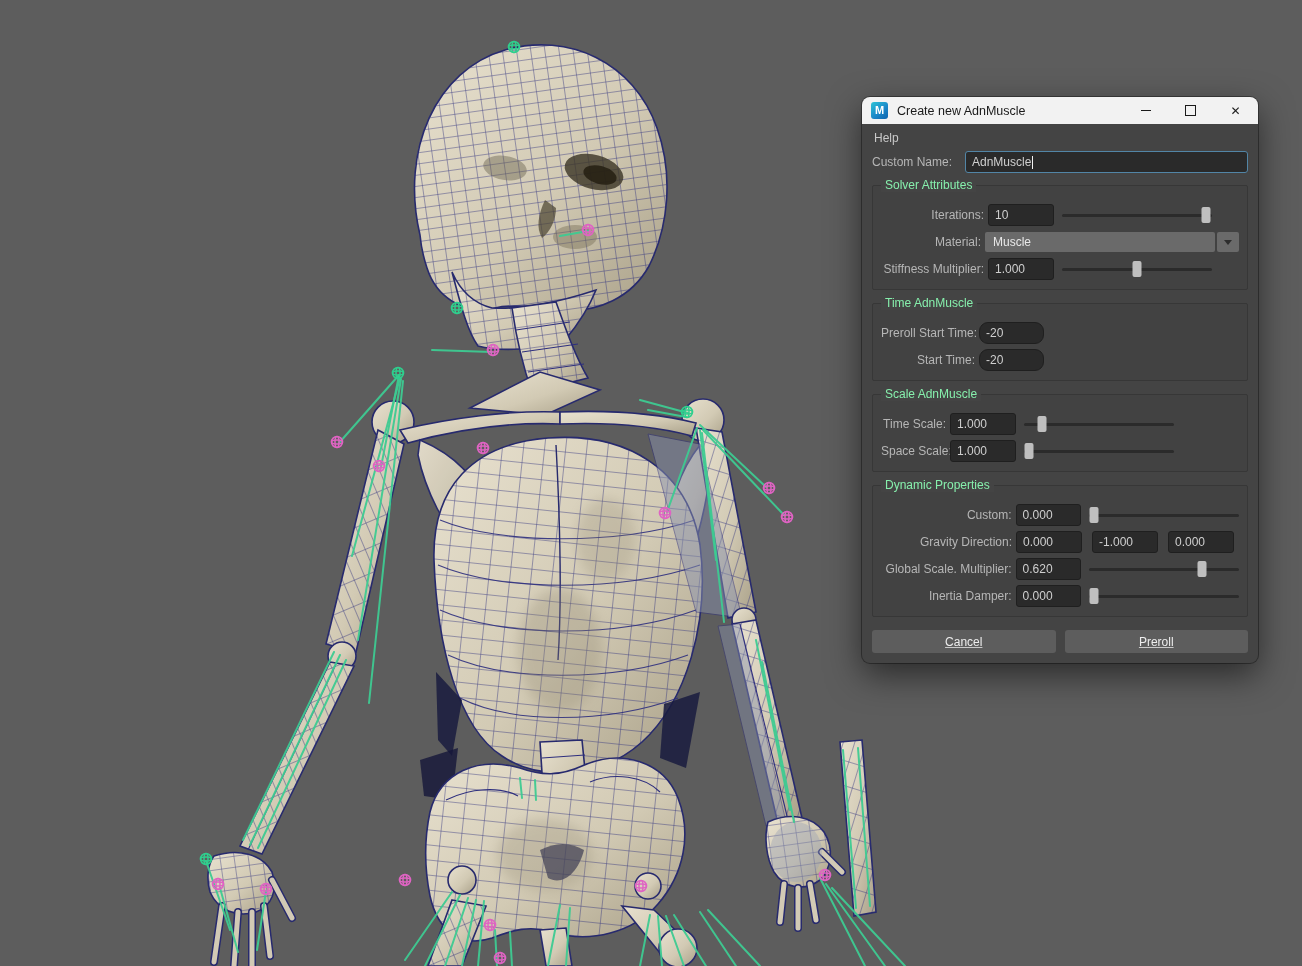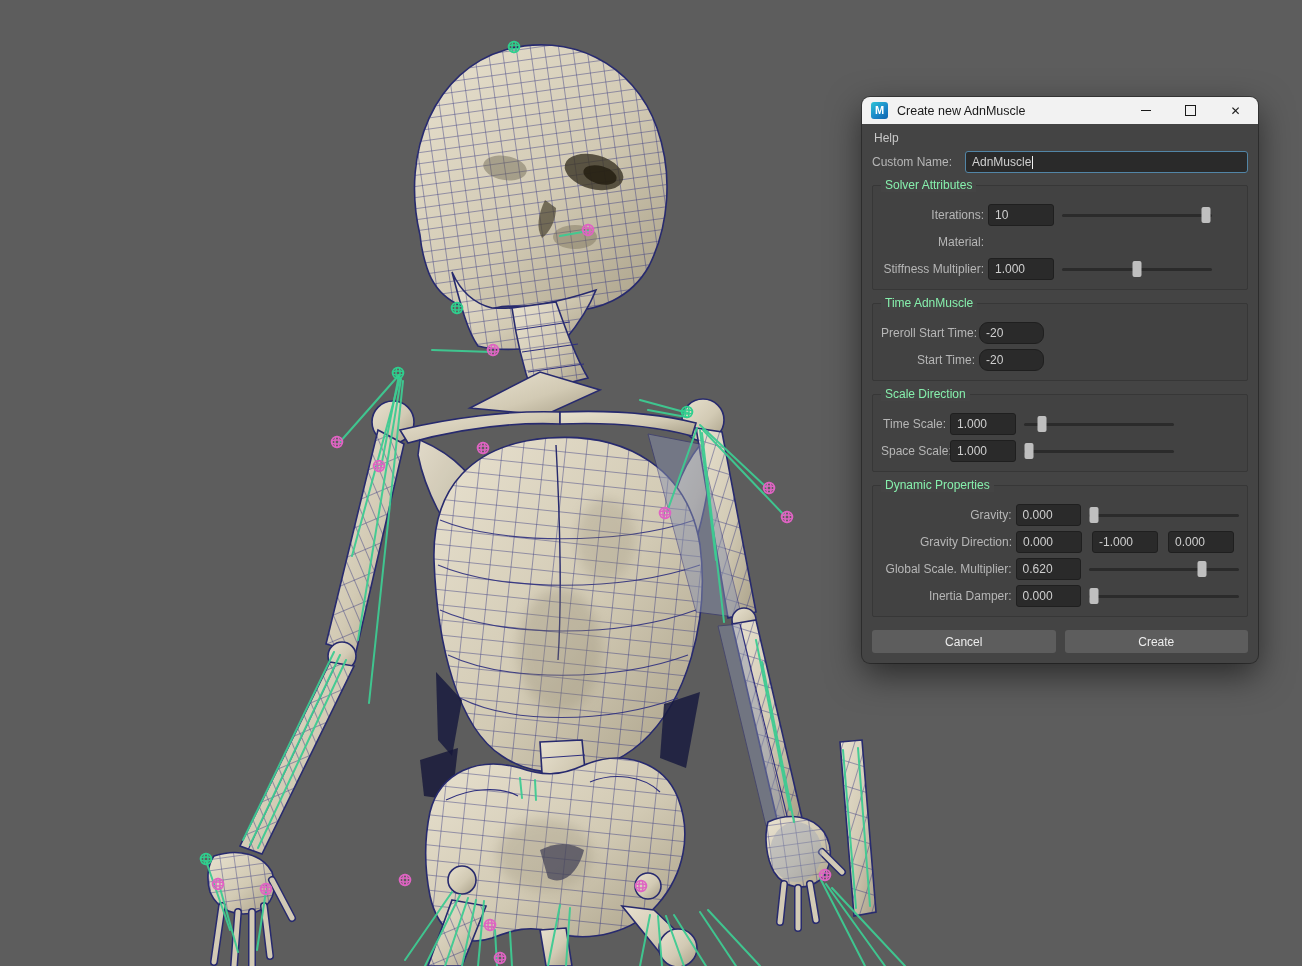--- a/index.html
+++ b/index.html
@@ -72,21 +72,21 @@
   .dropdown{display:flex;margin-left:0;}
   .dd-value{width:214px;height:20px;background:#6a6a6a;border-radius:2px;color:#e8e8e8;
     display:flex;align-items:center;padding:0 8px;}
   .dd-btn{width:22px;height:20px;background:#6a6a6a;border-radius:2px;margin-left:2px;
     display:flex;align-items:center;justify-content:center;}
   .dd-arrow{width:0;height:0;border-left:4px solid transparent;border-right:4px solid transparent;border-top:5px solid #2d2d2d;}
 
   .vec-row .field{margin-right:10px;}
   .vec-row .field:last-child{margin-right:0;}
 
-  .btn-row{display:flex;gap:9px;margin:8px 10px 10px;}
+  .btn-row{display:flex;gap:9px;margin:8px 10px 10px;text-decoration:underline;}
   .btn{
     flex:1;height:23px;background:#5d5d5d;border-radius:3px;color:#ededed;
     display:flex;align-items:center;justify-content:center;font-size:12px;
   }
 </style>
 </head>
 <body>
 
 <div id="viewport" style="background: rgb(93, 93, 93);">
   <svg viewBox="0 0 1302 966" xmlns="http://www.w3.org/2000/svg">
@@ -383,20 +383,26 @@
       <div class="field num">
           <span>10</span>
         </div>
       <div class="slider">
         <div class="track"></div>
         <div class="handle" style="left: 96%;"></div>
       </div>
     </div>
     <div class="row">
       <span class="lbl lbl-solver">Material:</span>
+      <div class="dropdown">
+        <div class="dd-value">Muscle</div>
+        <div class="dd-btn">
+            <div class="dd-arrow"></div>
+          </div>
+      </div>
     </div>
     <div class="row">
       <span class="lbl lbl-solver">Stiffness Multiplier:</span>
       <div class="field num">
           <span>1.000</span>
         </div>
       <div class="slider">
         <div class="track"></div>
         <div class="handle" style="left: 50%;"></div>
       </div>
@@ -413,21 +419,21 @@
     </div>
     <div class="row">
       <span class="lbl lbl-time">Start Time:</span>
       <div class="field num-sm">
           <span>-20</span>
         </div>
     </div>
   </div>
 
   <div class="group">
-    <span class="group-title">Scale Direction</span>
+    <span class="group-title">Scale AdnMuscle</span>
     <div class="row">
       <span class="lbl lbl-scale">Time Scale:</span>
       <div class="field num">
           <span>1.000</span>
         </div>
       <div class="slider">
         <div class="track"></div>
         <div class="handle" style="left: 12%;"></div>
       </div>
     </div>
@@ -439,21 +445,21 @@
       <div class="slider">
         <div class="track"></div>
         <div class="handle" style="left: 3%;"></div>
       </div>
     </div>
   </div>
 
   <div class="group">
     <span class="group-title">Dynamic Properties</span>
     <div class="row">
-      <span class="lbl lbl-dyn">Gravity:</span>
+      <span class="lbl lbl-dyn">Custom:</span>
       <div class="field num">
           <span>0.000</span>
         </div>
       <div class="slider">
         <div class="track"></div>
         <div class="handle" style="left: 3%;"></div>
       </div>
     </div>
     <div class="row vec-row">
       <span class="lbl lbl-dyn">Gravity Direction:</span>
@@ -484,15 +490,15 @@
         </div>
       <div class="slider">
         <div class="track"></div>
         <div class="handle" style="left: 3%;"></div>
       </div>
     </div>
   </div>
 
   <div class="btn-row">
     <div class="btn">Cancel</div>
-    <div class="btn">Create</div>
+    <div class="btn">Preroll</div>
   </div>
 </div>
 
 </body></html>

